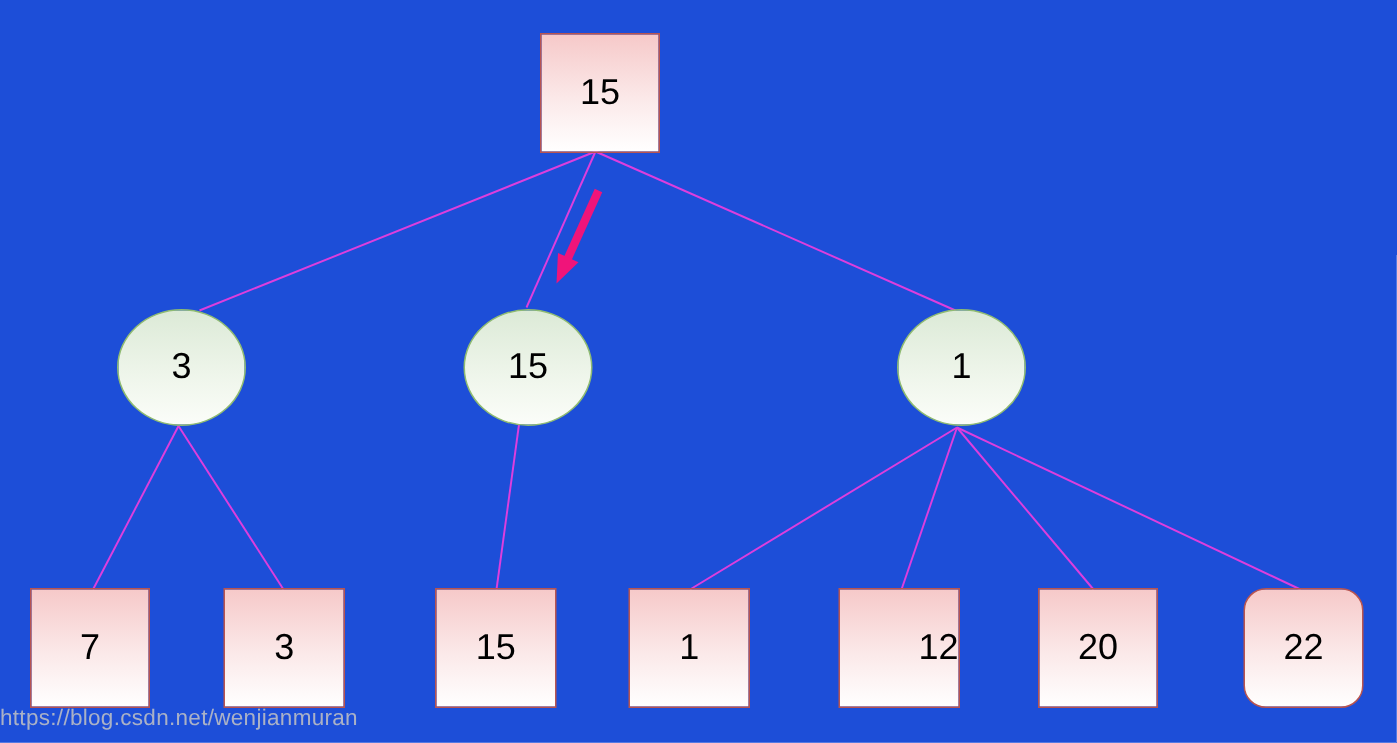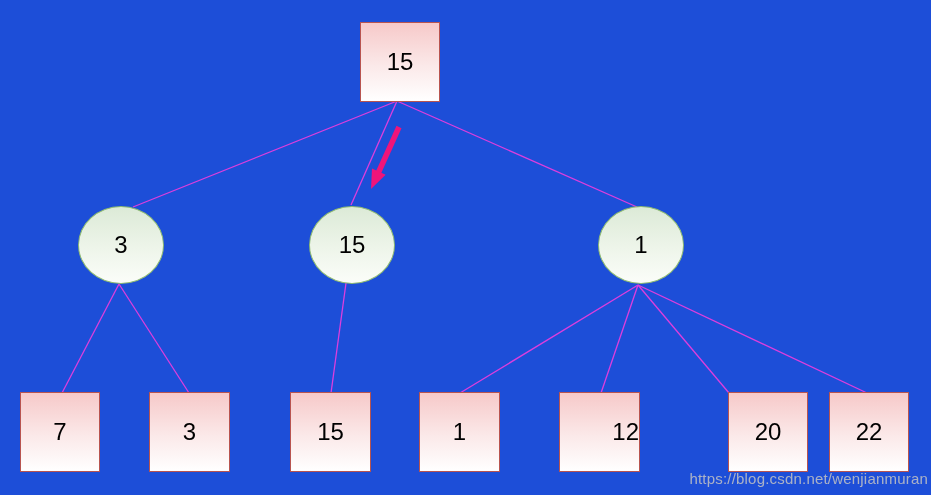--- a/index.html
+++ b/index.html
@@ -31,21 +31,21 @@
     background: linear-gradient(180deg, #f6c9c9 0%, #fbe9e9 55%, #ffffff 100%);
   }
   .node.circle {
     border: 1.4px solid #8fbb72;
     border-radius: 50%;
     background: linear-gradient(180deg, #dcead7 0%, #eef5ea 55%, #fbfdf9 100%);
   }
   .watermark {
     position: absolute;
     top: 470px; left: 0; right: 3px;
-    text-align: right;
+    text-align: left;
     font-size: 15px;
     letter-spacing: 0.2px;
     color: rgba(195, 195, 195, 0.85);
     pointer-events: none;
   }
 </style>
 </head>
 <body>
 
 <div class="stage">
@@ -86,21 +86,21 @@
       </div>
       <div class="node square" style="left: 290px; top: 392px; width: 81px; height: 80px;">
         <span>15</span>
       </div>
       <div class="node square" style="left: 419px; top: 392px; width: 81px; height: 80px;">
         <span>1</span>
       </div>
       <div class="node square" style="left: 559px; top: 392px; width: 81px; height: 80px; justify-content: flex-end;">
         <span>12</span>
       </div>
-      <div class="node square" style="left: 692px; top: 392px; width: 80px; height: 80px; margin-left: 36px;">
+      <div class="node square" style="left: 692px; top: 392px; width: 80px; height: 80px;">
         <span>20</span>
       </div>
-      <div class="node square" style="left: 829px; top: 392px; width: 80px; height: 80px;">
+      <div class="node square" style="left: 829px; top: 392px; width: 80px; height: 80px; border-radius: 15px;">
         <span>22</span>
       </div>
     </div>
   <div class="watermark">https://blog.csdn.net/wenjianmuran</div>
 </div>
 
 </body></html>

